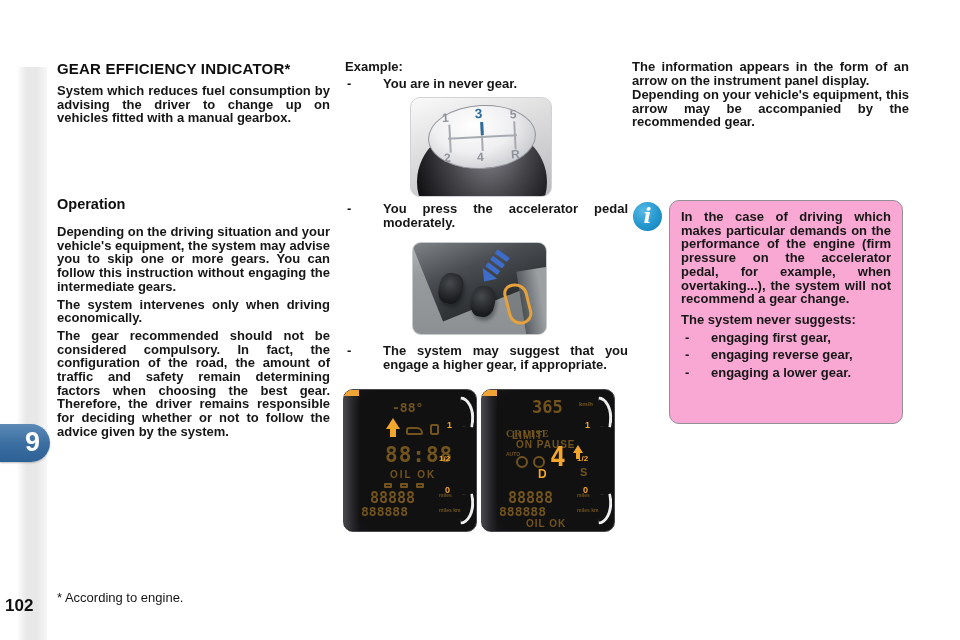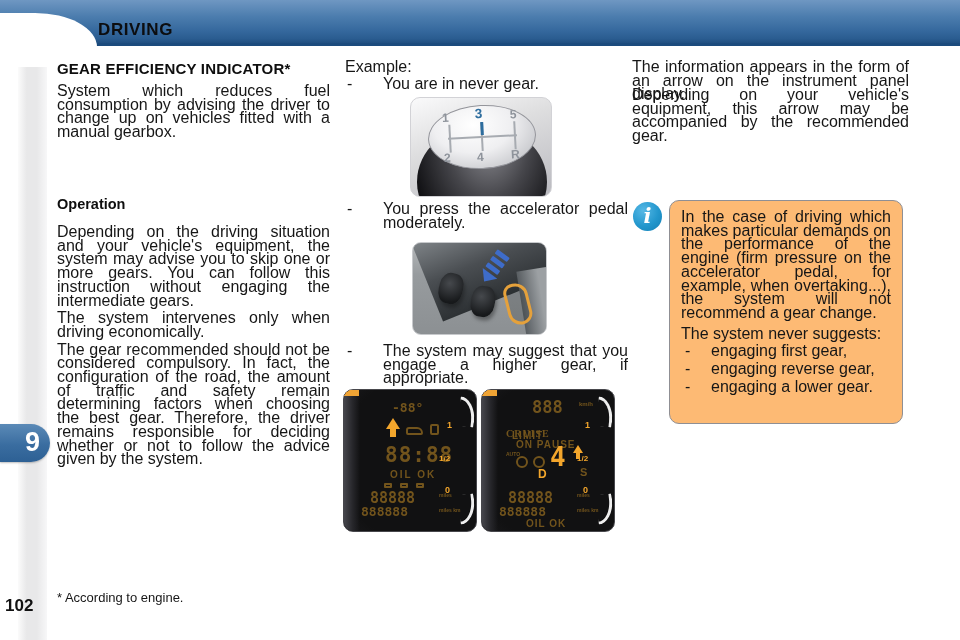--- a/index.html
+++ b/index.html
@@ -20,36 +20,36 @@
   .side-strip { position:absolute; left:18px; top:67px; width:29px; height:573px;
     background:linear-gradient(90deg,#fbfbfb 0%,#e8e8e9 30%,#e8e8e9 65%,#f7f7f8 100%); }
   .chapter-tab { position:absolute; left:0; top:424px; width:50px; height:38px;
     border-radius:0 19px 19px 0;
     background:linear-gradient(180deg,#5b8ab7 0%,#3a6da0 55%,#2d6094 100%);
     box-shadow:0 1px 2px rgba(0,0,0,.25); }
   .chapter-tab span { position:absolute; right:10px; top:3px; color:#fff; font-size:27px; font-weight:bold; }
   .page-number { position:absolute; left:5px; top:596px; font-size:17px; font-weight:bold; color:#111; }
 
   
-  .txt { font-size:16px; line-height:13.7px; color:#161616; }
+  .txt { font-size:13px; line-height:13.7px; color:#161616;font-weight:bold; }
   .just { text-align:justify; }
   .colL { position:absolute; left:57px; width:273px; }
   .colM { position:absolute; left:345px; width:283px; }
   .colR { position:absolute; left:632px; width:277px; }
 
   .h1 { position:absolute; left:57px; top:60px; font-size:15px; font-weight:bold; letter-spacing:.2px; color:#0e0e0e; }
   .h2 { position:absolute; left:57px; top:196px; font-size:14.5px; font-weight:bold; color:#0e0e0e; }
   .op-paras p { margin-bottom:4px; }
 
   .bullet { position:absolute; padding-left:38px; }
   .bullet .dash { position:absolute; left:2px; top:0; }
 
   
   .info-box { position:absolute; left:669px; top:200px; width:234px; height:224px;
-    background:#fdba74; border:1px solid #8f8f94; border-radius:10px; padding:9px 11px; }
+    background:#f9a8d4; border:1px solid #8f8f94; border-radius:10px; padding:9px 11px; }
   .info-box .items { margin-top:2px; }
   .info-box .item { position:relative; padding-left:30px; margin-top:4px; }
   .info-box .item .dash { position:absolute; left:4px; top:0; }
   .info-icon { position:absolute; left:633px; top:202px; width:29px; height:29px; border-radius:50%;
     background:radial-gradient(circle at 35% 30%,#56b8e5 0%,#2397cd 55%,#147fb4 100%);
     color:#fff; text-align:center; z-index:2;
     font-family:"DejaVu Serif", serif; font-style:italic; font-weight:bold; font-size:21px; line-height:27px; }
 
   .footnote { position:absolute; left:57px; top:590px; font-size:13px; color:#161616; }
 
@@ -117,24 +117,20 @@
   .icon-car { position:absolute; width:17px; height:8px; border:2px solid #72541c; border-radius:3px 6px 2px 2px; }
   .icon-pump { position:absolute; width:9px; height:11px; border:2px solid #72541c; border-radius:2px; }
   .icon-circ { position:absolute; width:12px; height:12px; border:2px solid #72541c; border-radius:50%; }
   .icon-dot { position:absolute; width:8px; height:5px; border:2px solid #72541c; border-radius:1px; }
 </style>
 </head>
 <body>
 
 <div id="page">
 
-  <div class="banner">
-    <div class="banner-notch"></div>
-    <div class="banner-title">DRIVING</div>
-  </div>
 
   <div class="side-strip"></div>
   <div class="chapter-tab">
     <span>9</span>
   </div>
   <div class="page-number">102</div>
 
   <div class="h1">GEAR EFFICIENCY INDICATOR*</div>
   <div class="colL txt just" style="top:84px;">System which reduces fuel consumption by advising the driver to change up on vehicles fitted with a manual gearbox.</div>
   <div class="h2">Operation</div>
@@ -223,21 +219,21 @@
       <div class="fseg"></div>
       <div class="fseg"></div>
       <div class="lcd lit sans" style="left:103px; top:30px; font-size:9px;">1</div>
       <div class="lcd lit sans" style="left:95px; top:64px; font-size:8px;">1/2</div>
       <div class="lcd lit sans" style="left:101px; top:95px; font-size:9px;">0</div>
       <div class="brk-t"></div>
       <div class="brk-b"></div>
     </div>
 
     <div class="panel">
-      <div class="lcd dim" style="left:50px; top:7px; font-size:17px;">888</div>
+      <div class="lcd dim" style="left:50px; top:7px; font-size:17px;">365</div>
       <div class="lcd dim sans" style="left:97px; top:11px; font-size:6px;">km/h</div>
       <div class="lcd dim sans" style="left:30px; top:40px; font-size:10px; letter-spacing:1px;">LIMIT</div>
       <div class="lcd dim sans" style="left:24px; top:38px; font-size:10px; letter-spacing:1px;font-family:Liberation Serif, serif;">CRUISE</div>
       <div class="lcd dim sans" style="left:34px; top:49px; font-size:10px; letter-spacing:1px;">ON PAUSE</div>
       <div class="lcd dim sans" style="left:24px; top:61px; font-size:5px;">AUTO</div>
       <div class="icon-circ" style="left:34px; top:66px;"></div>
       <div class="icon-circ" style="left:51px; top:66px;"></div>
       <div class="lcd lit" style="left:68px; top:52px; font-size:26px;">4</div>
       <div class="up-arrow small" style="left:91px; top:55px;">
         <div class="tri"></div>

